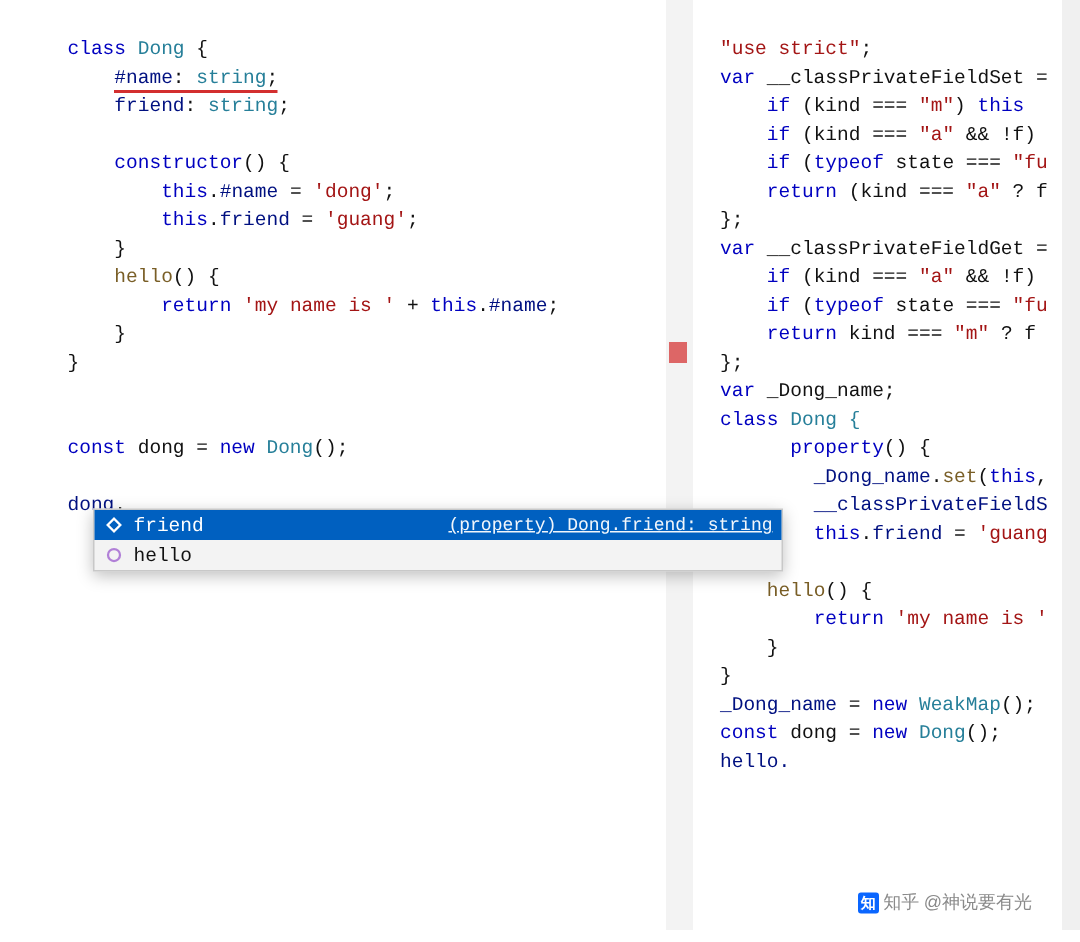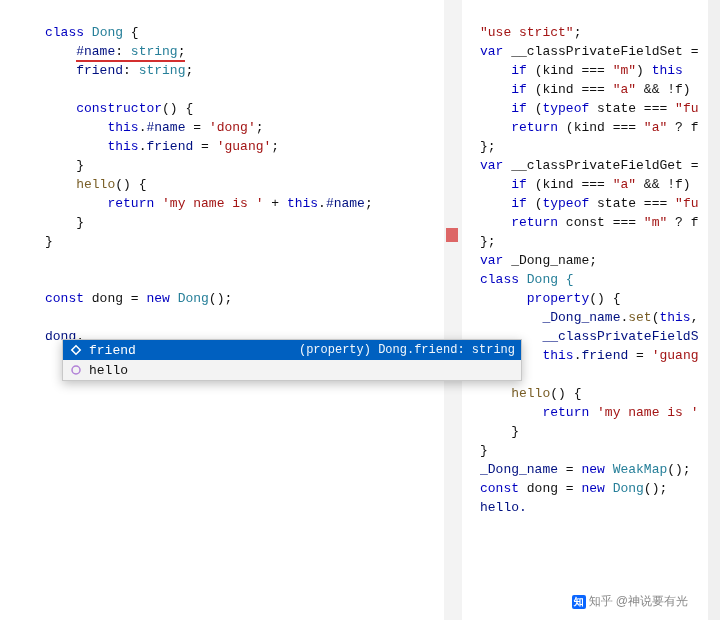--- a/index.html
+++ b/index.html
@@ -81,21 +81,21 @@
   }
   .ac-row.sel {
     background: #0060c0;
     color: #fff;
   }
   .ac-icon {
     width: 14px; height: 14px;
     display: inline-flex; align-items:center; justify-content:center;
   }
   .ac-label { flex: 1; }
-  .ac-detail { font-size: 12px; opacity: 0.95; }
+  .ac-detail { font-size: 12px; opacity: 0.95; text-decoration: underline; }
   .icon-field svg rect { fill: none; stroke: #6aa1e0; stroke-width: 1.5; }
   .icon-method svg circle { fill: none; stroke: #b180d7; stroke-width: 1.5; }
   .ac-row.sel .icon-field svg rect { stroke: #fff; }
 
   .watermark {
     position: absolute;
     right: 32px;
     bottom: 18px;
     font-family: sans-serif;
     font-size: 12px;
@@ -149,21 +149,21 @@
 <span class="str">"use strict"</span><span>;</span>
 <span class="kw">var</span><span> __classPrivateFieldSet =</span>
     <span class="kw">if</span><span> (kind === </span><span class="str">"m"</span><span>) </span><span class="kw">this</span>
     <span class="kw">if</span><span> (kind === </span><span class="str">"a"</span><span> &amp;&amp; !f)</span>
     <span class="kw">if</span><span> (</span><span class="kw">typeof</span><span> state === </span><span class="str">"fu</span>
     <span class="kw">return</span><span> (kind === </span><span class="str">"a"</span><span> ? f</span>
 <span>};</span>
 <span class="kw">var</span><span> __classPrivateFieldGet =</span>
     <span class="kw">if</span><span> (kind === </span><span class="str">"a"</span><span> &amp;&amp; !f)</span>
     <span class="kw">if</span><span> (</span><span class="kw">typeof</span><span> state === </span><span class="str">"fu</span>
-    <span class="kw">return</span><span> const === </span><span class="str">"m"</span><span> ? f</span>
+    <span class="kw">return</span><span> kind === </span><span class="str">"m"</span><span> ? f</span>
 <span>};</span>
 <span class="kw">var</span><span> _Dong_name;</span>
 <span class="kw">class</span><span class="cls"> Dong {</span>
       <span class="kw">property</span><span>() {</span>
         <span class="decl">_Dong_name</span><span>.</span><span class="fn">set</span><span>(</span><span class="this">this</span><span>,</span>
         <span class="decl">__classPrivateFieldS</span>
         <span class="this">this</span><span>.</span><span class="decl">friend</span><span> = </span><span class="str">'guang</span>
     <span>}</span>
     <span class="fn">hello</span><span>() {</span>
         <span class="kw">return</span><span> </span><span class="str">'my name is '</span>

